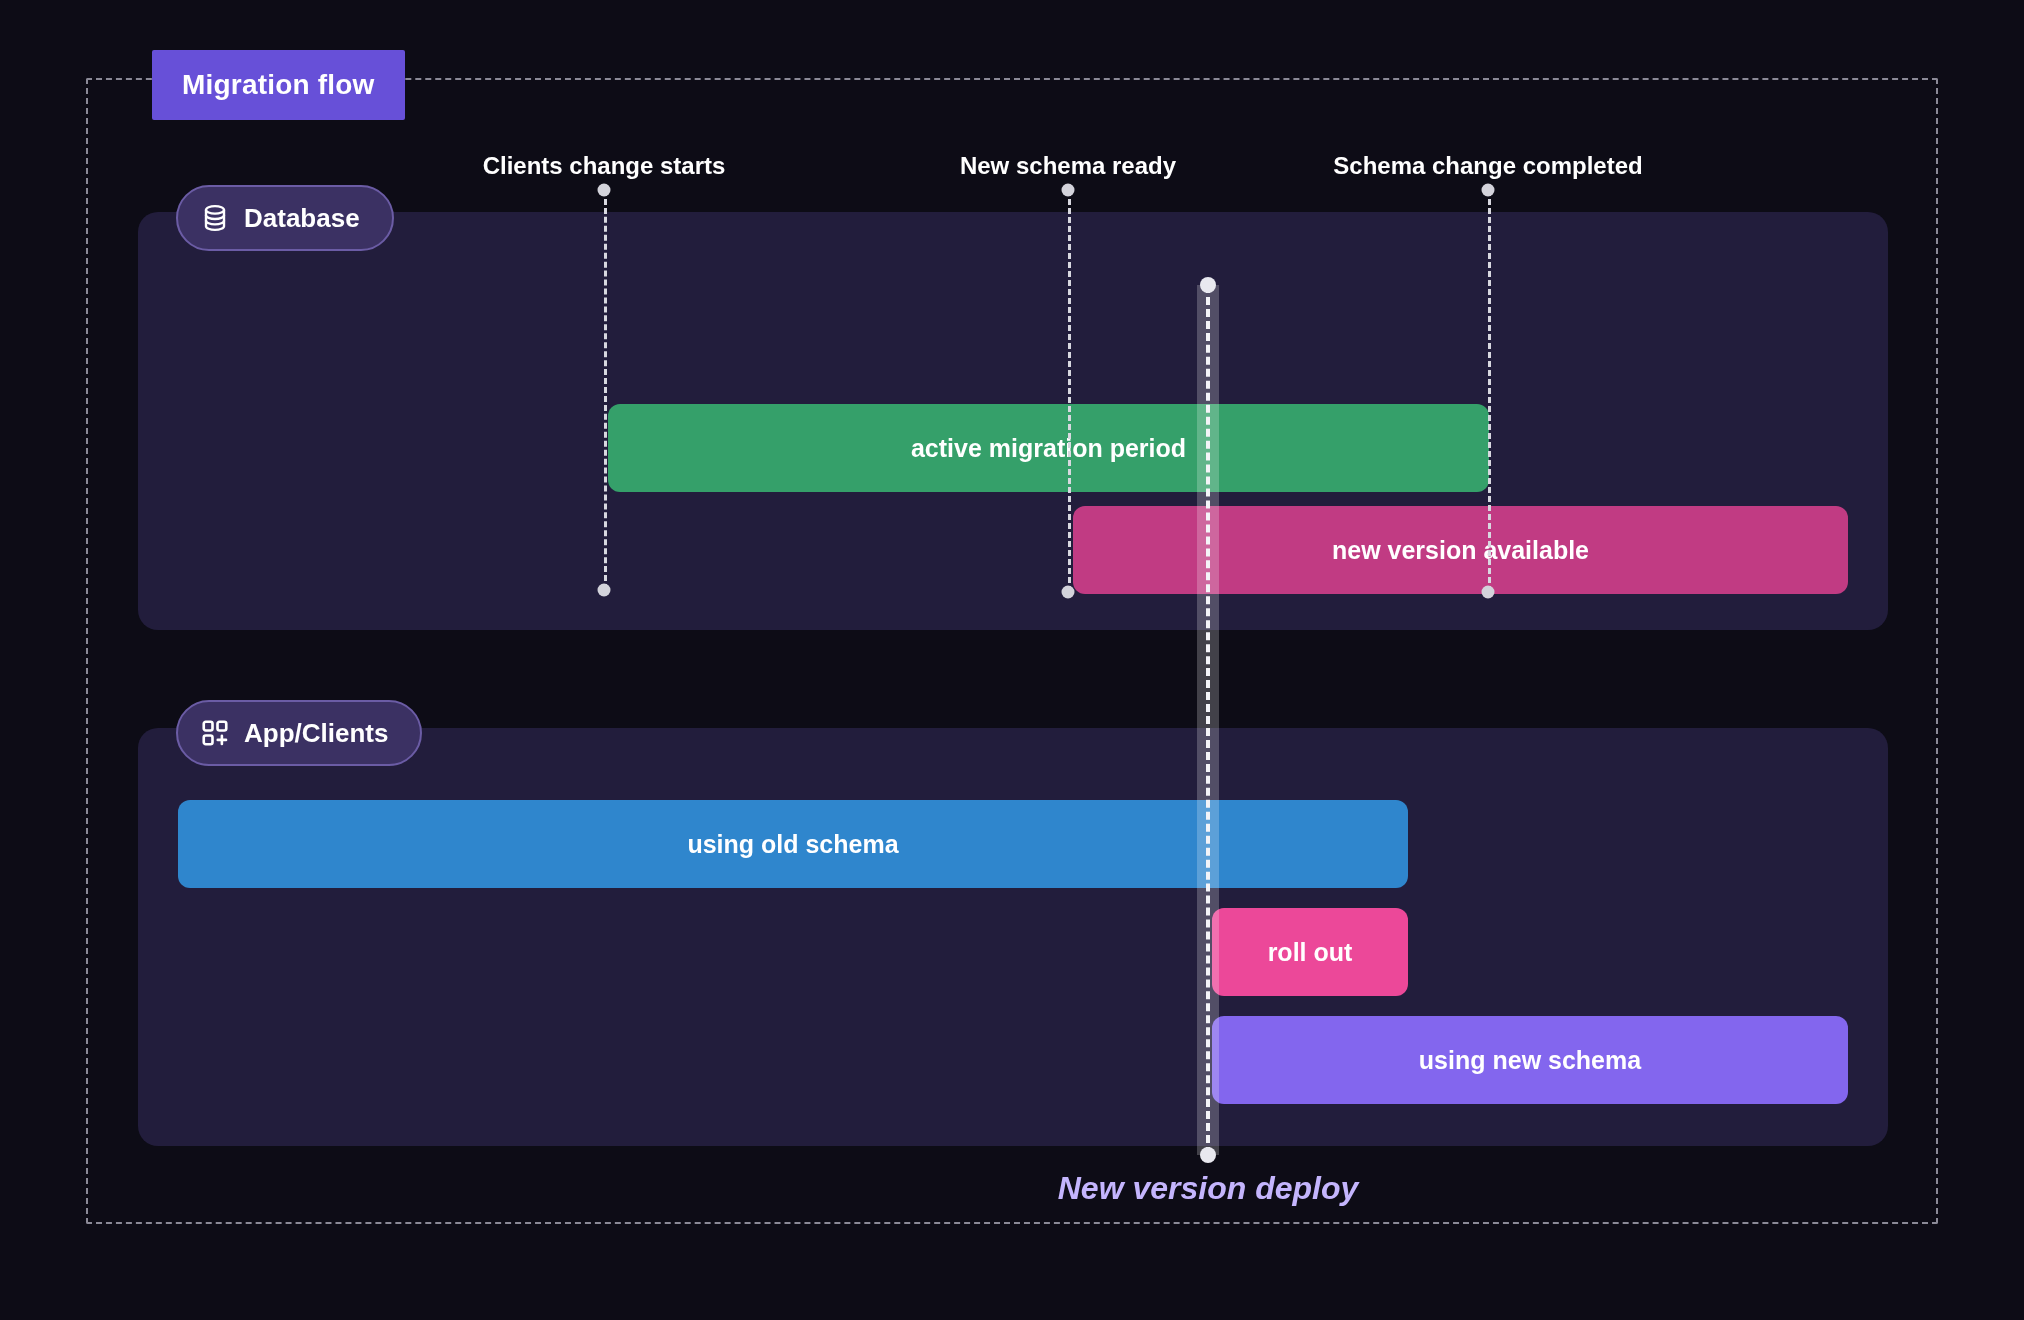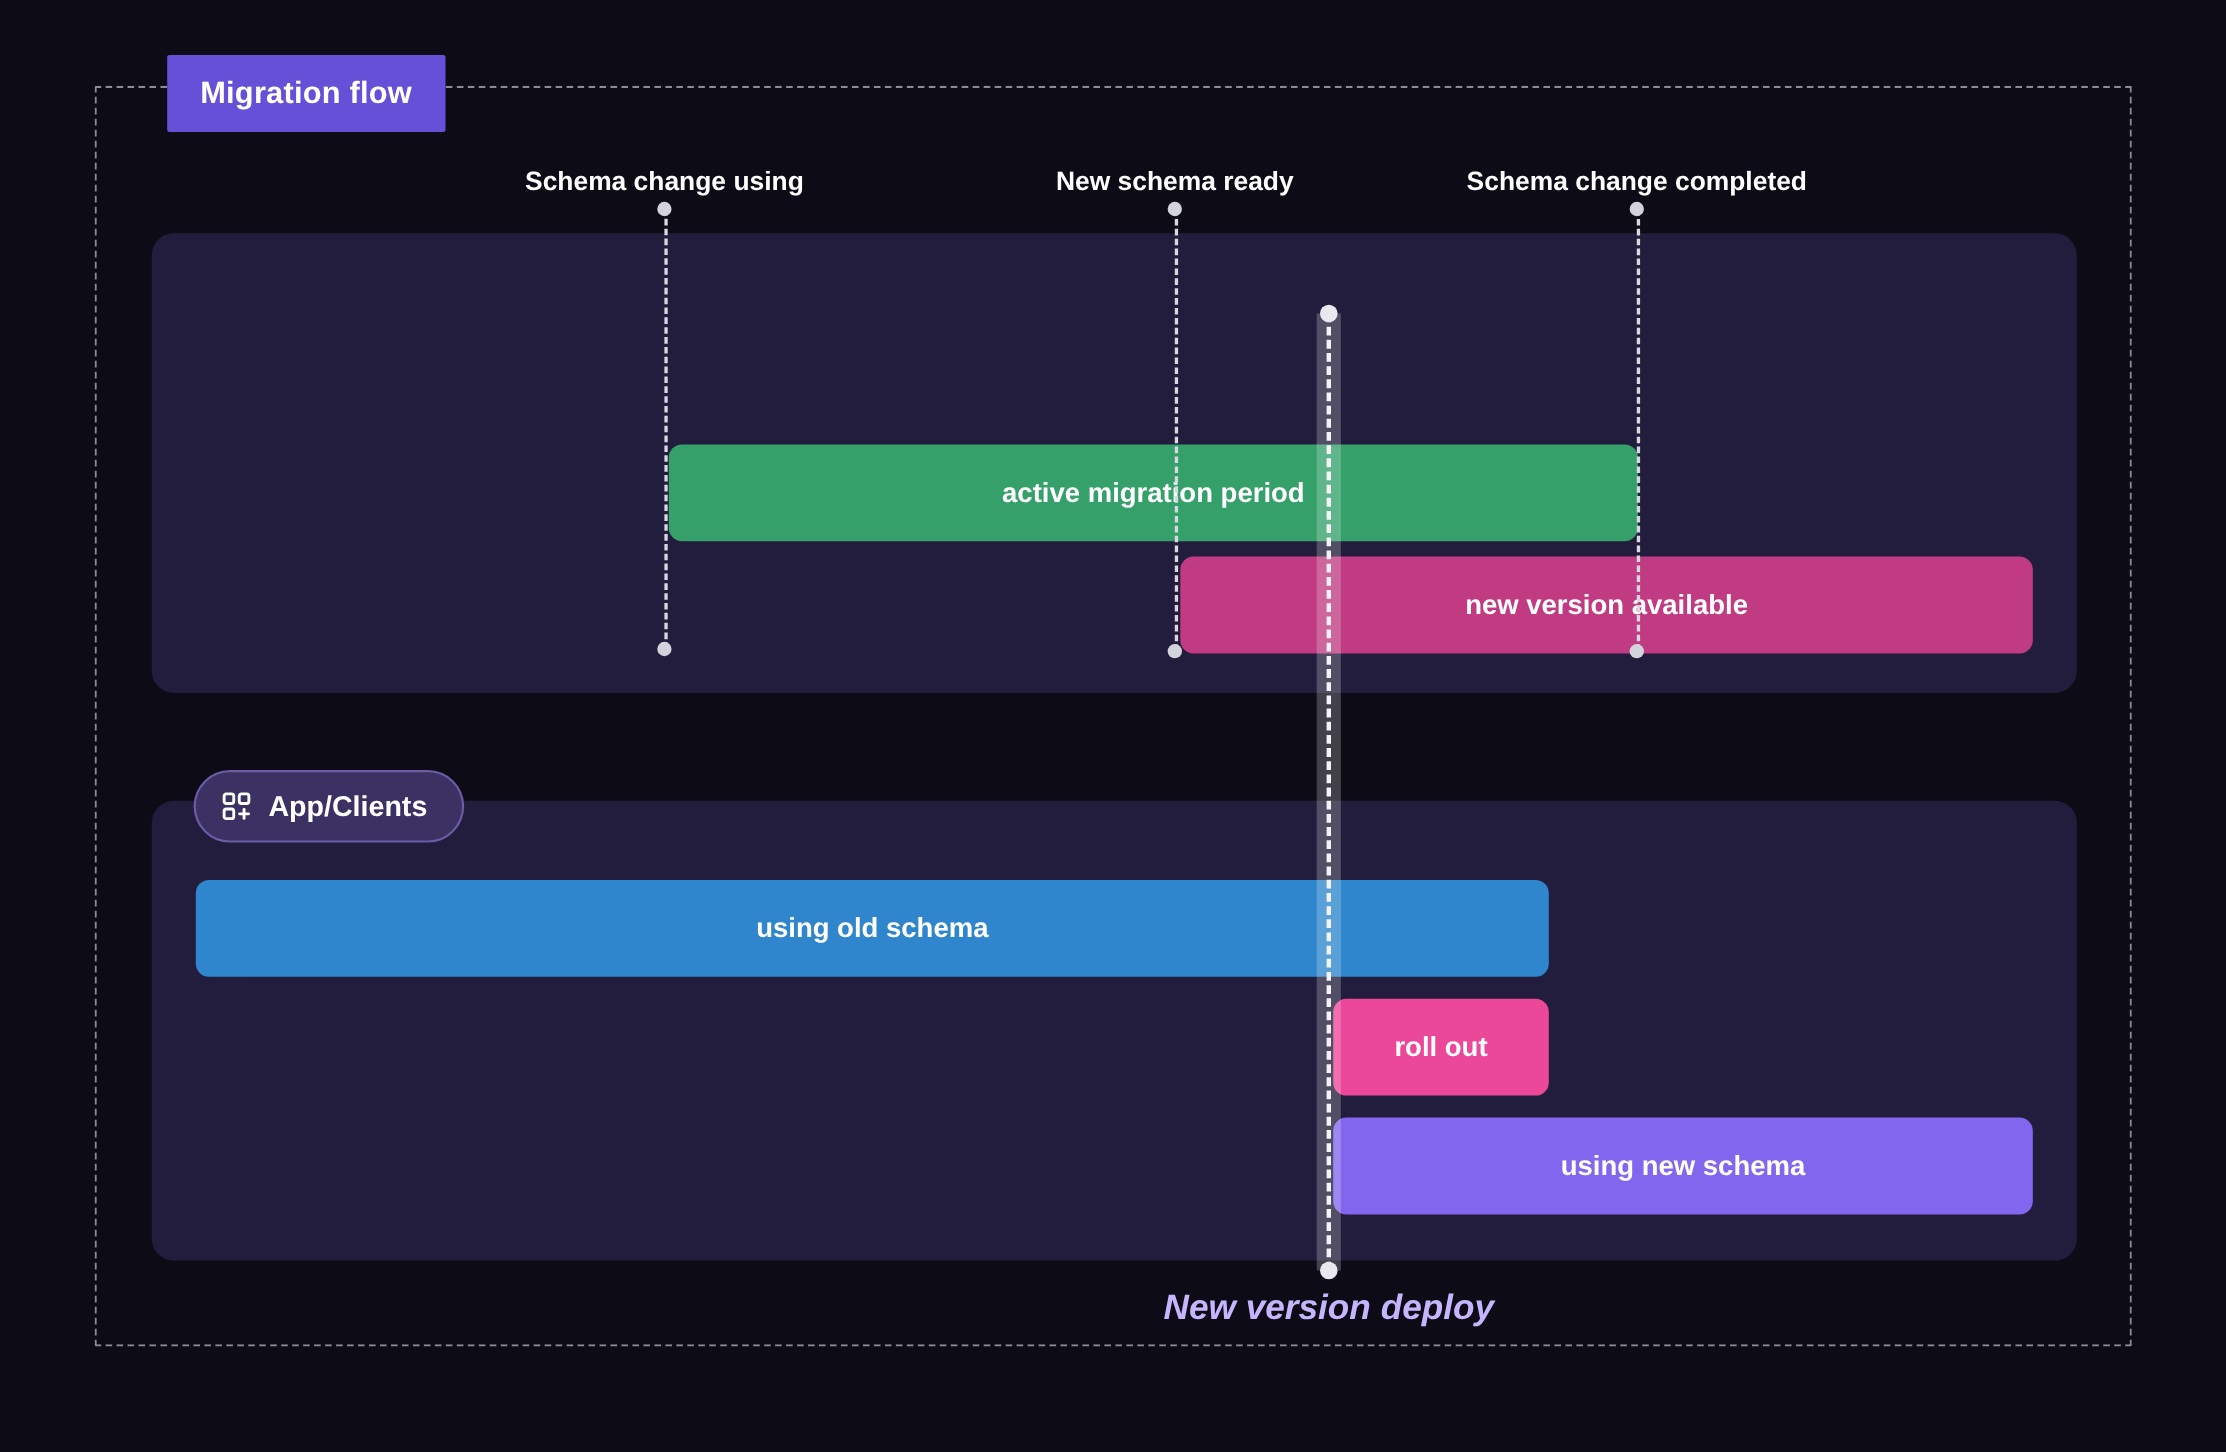--- a/index.html
+++ b/index.html
@@ -158,38 +158,49 @@
 <body>
 
 <div id="canvas">
 
   <div class="outer-frame"></div>
 
   <div class="title-badge">
     <span>Migration flow</span>
   </div>
 
-  <div class="milestone-label" style="left:604px; top:152px;">Schema change using</div>
+  <div class="milestone-label" style="left:604px; top:152px;">Clients change starts</div>
   <div class="milestone-label" style="left:1068px; top:152px;">New schema ready</div>
   <div class="milestone-label" style="left:1488px; top:152px;">Schema change completed</div>
 
   <div class="vline" style="left:604px; top:190px; height:400px;"></div>
   <div class="vline-dot" style="left:604px; top:190px;"></div>
   <div class="vline-dot" style="left:604px; top:590px;"></div>
 
   <div class="vline" style="left:1068px; top:190px; height:402px;"></div>
   <div class="vline-dot" style="left:1068px; top:190px;"></div>
   <div class="vline-dot" style="left:1068px; top:592px;"></div>
 
   <div class="vline" style="left:1488px; top:190px; height:402px;"></div>
   <div class="vline-dot" style="left:1488px; top:190px;"></div>
   <div class="vline-dot" style="left:1488px; top:592px;"></div>
 
   <div class="lane" style="left:138px; top:212px; width:1750px; height:418px;"></div>
 
+  <div class="lane-badge" style="left:176px; top:185px;">
+    <span>
+      <svg width="30" height="30" viewBox="0 0 24 24" fill="none" stroke="#ffffff" stroke-width="1.9" stroke-linecap="round" stroke-linejoin="round">
+        <ellipse cx="12" cy="5.5" rx="7.2" ry="3"></ellipse>
+        <path d="M4.8 5.5v13c0 1.66 3.22 3 7.2 3s7.2-1.34 7.2-3v-13"></path>
+        <path d="M4.8 9.8c0 1.66 3.22 3 7.2 3s7.2-1.34 7.2-3"></path>
+        <path d="M4.8 14.1c0 1.66 3.22 3 7.2 3s7.2-1.34 7.2-3"></path>
+      </svg>
+    </span>
+    <span>Database</span>
+  </div>
 
 
   <div class="bar" style="left:608px; top:404px; width:881px; height:88px; background:#35a06a;">
     <span>active migration period</span>
   </div>
 
   <div class="bar" style="left:1073px; top:506px; width:775px; height:88px; background:#c13b83;">
     <span>new version available</span>
   </div>
 

